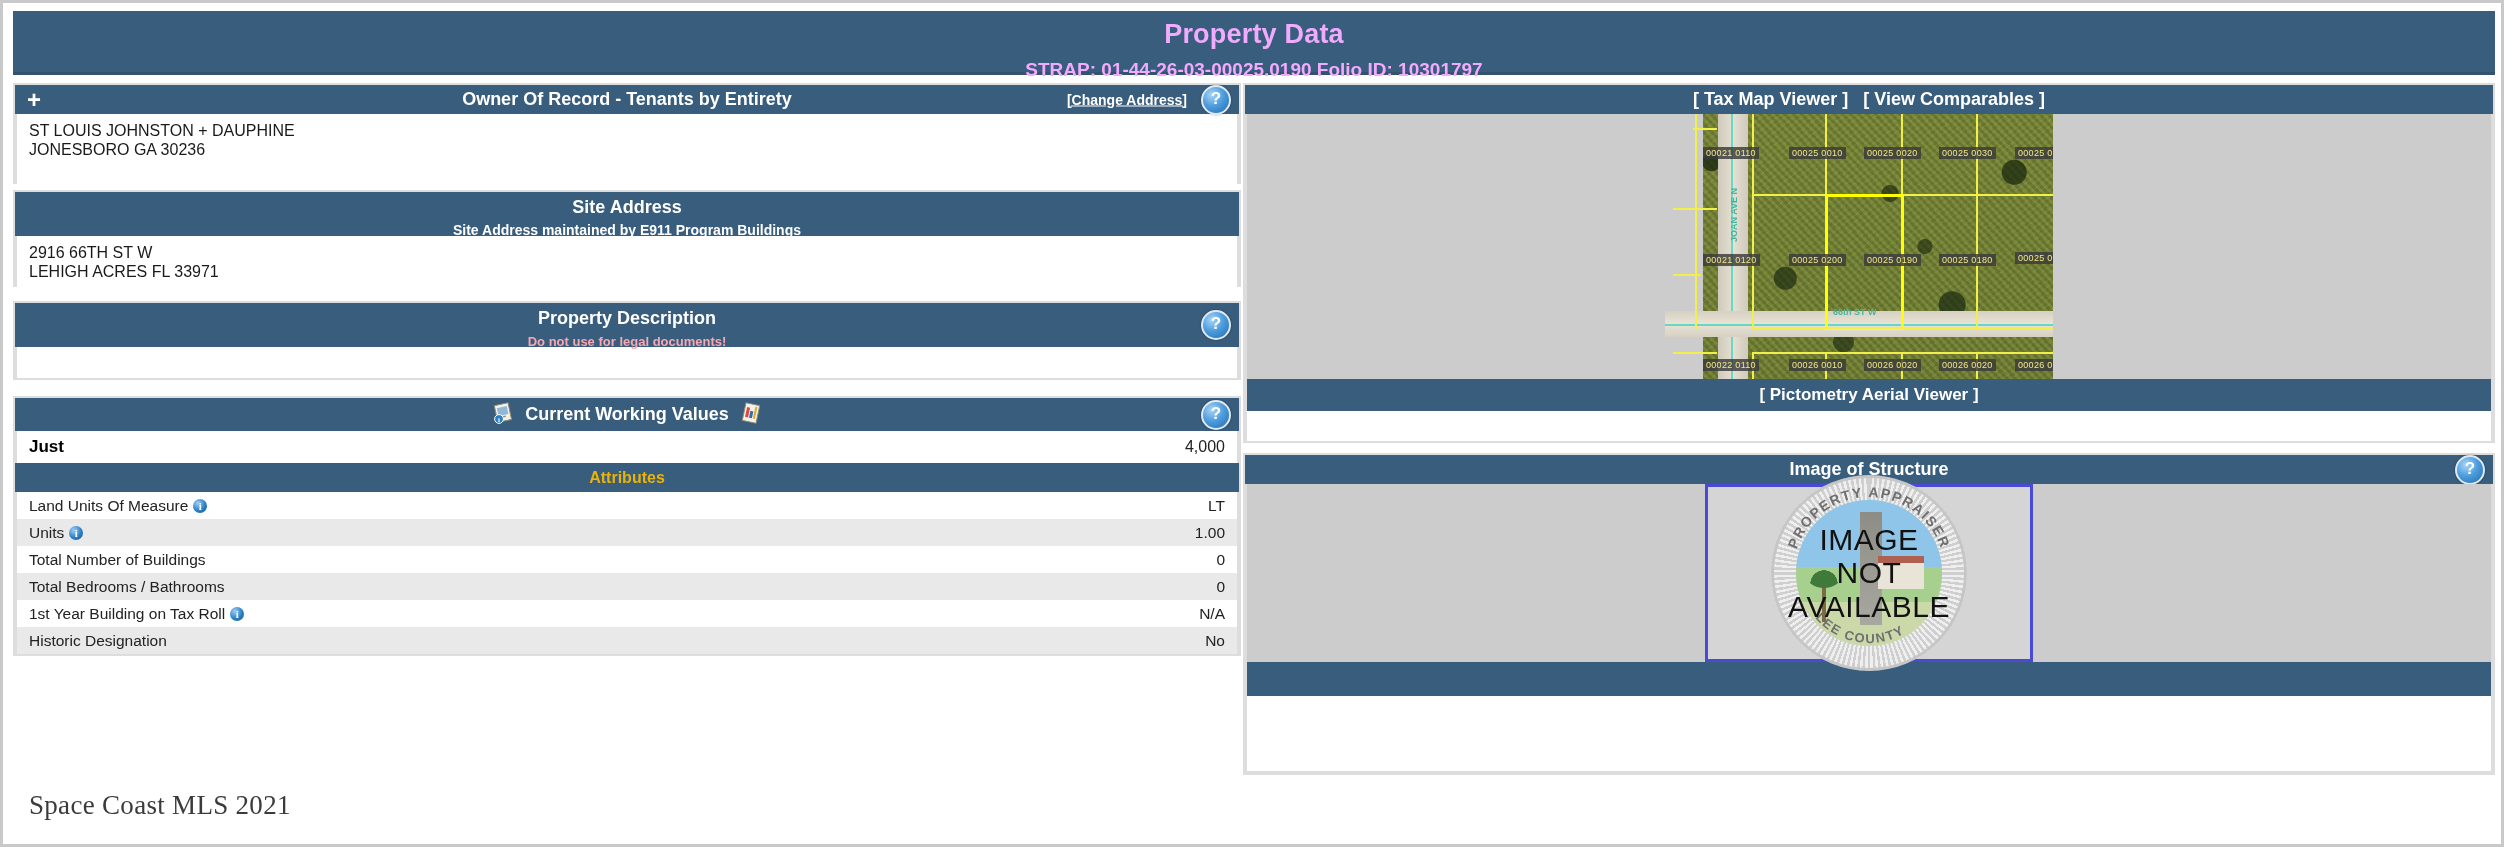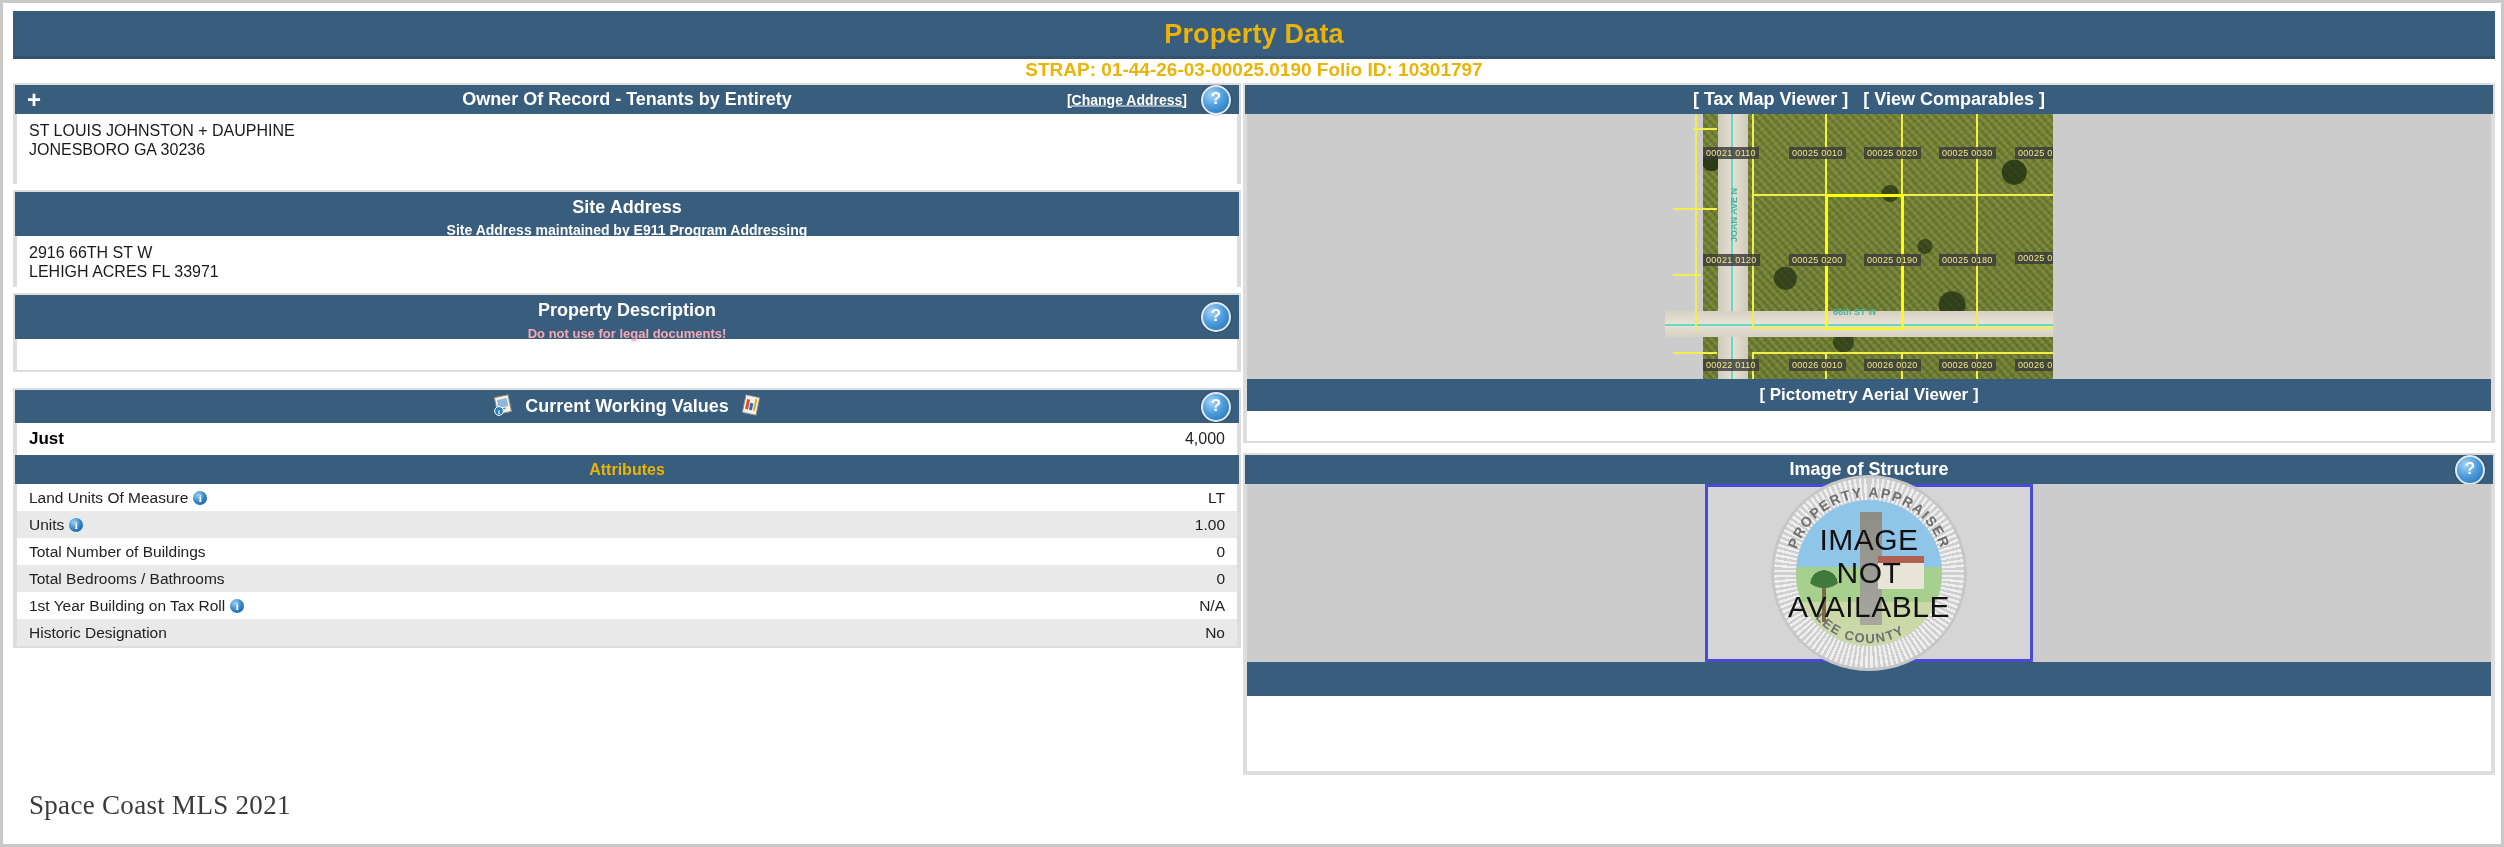--- a/index.html
+++ b/index.html
@@ -12,23 +12,23 @@
   .page{
     position:relative;width:2504px;height:847px;
     background:#ffffff;
     box-sizing:border-box;
     border:3px solid #c9c9c9;
     padding:0;
   }
 
   
   .banner{
-    position:absolute;left:10px;top:8px;width:2482px;height:48px;
+    position:absolute;left:10px;top:8px;width:2482px;height:64px;
     background:#395d7d;
-    color:#eab308;
+    color:#f0abfc;
     text-align:center;
     box-sizing:border-box;
     border-bottom:3px solid #33526e;
   }
   .banner .t1{font-size:27px;font-weight:bold;line-height:1;padding-top:10px;letter-spacing:.2px;}
   .banner .t2{font-size:19px;font-weight:bold;line-height:1;padding-top:12px;}
 
   
   .col-left{position:absolute;left:10px;top:80px;width:1228px;height:760px;}
   .col-right{position:absolute;left:1240px;top:80px;width:1252px;height:760px;}
@@ -246,29 +246,29 @@
       </div>
       <div class="body-box" style="height:70px;">
         <div>ST LOUIS JOHNSTON + DAUPHINE</div>
         <div>JONESBORO GA 30236</div>
       </div>
     </div>
 
     <div class="card" style="margin-top:6px;">
       <div class="hdr" style="height:44px;padding-top:5px;">
         <span>Site Address</span>
-        <span class="sub"><span>Site Address maintained by </span><a href="#">E911 Program Addressing</a></span>
+        <span class="sub"><span>Site Address maintained by </span><a href="#">E911 Program Buildings</a></span>
       </div>
       <div class="body-box" style="height:51px;">
         <div>2916 66TH ST W</div>
         <div>LEHIGH ACRES FL 33971</div>
       </div>
     </div>
 
-    <div class="card" style="margin-top:6px;">
+    <div class="card" style="margin-top:14px;">
       <div class="hdr" style="height:44px;padding-top:5px;">
         <span>Property Description</span>
         <span class="warn">Do not use for legal documents!</span>
         <span class="help">?</span>
       </div>
       <div style="height:33px;background:#fff;border-left:2px solid #ddd;border-right:2px solid #ddd;border-bottom:2px solid #ddd;box-sizing:border-box;"></div>
     </div>
 
     <div class="card" style="margin-top:16px;border-bottom:2px solid #ddd;">
       <div class="hdr" style="height:33px;line-height:33px;">

